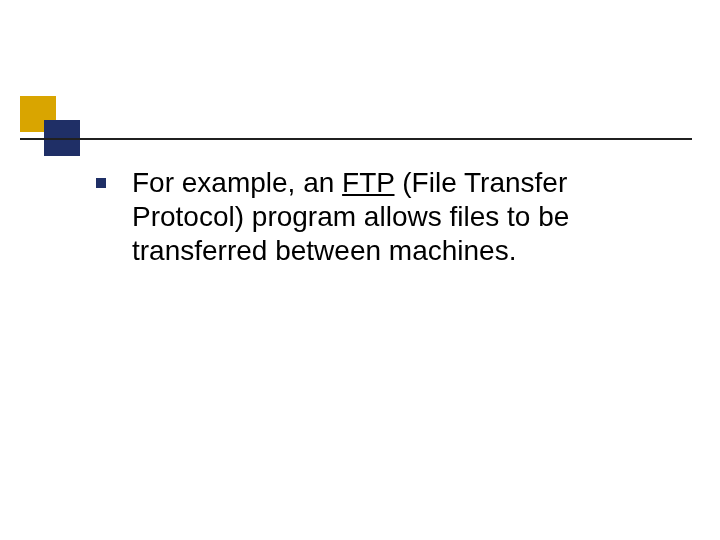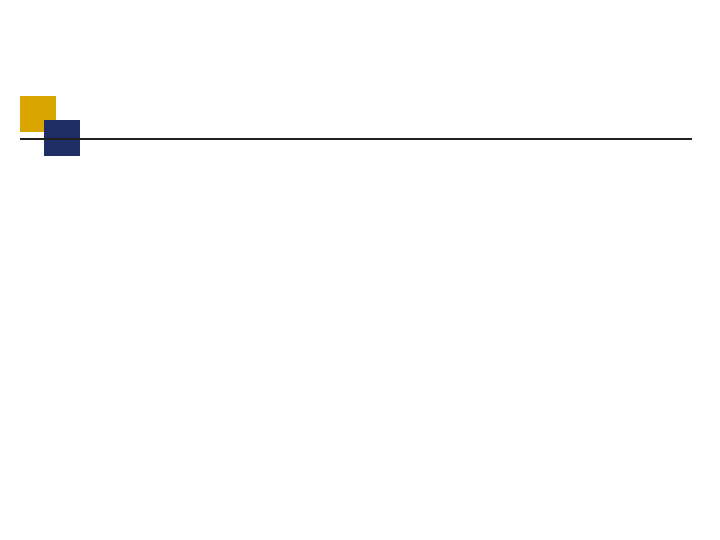--- a/index.html
+++ b/index.html
@@ -68,14 +68,20 @@
 </style>
 </head>
 <body>
 
 <div class="slide">
 
   <div class="accent-gold"></div>
   <div class="accent-navy"></div>
   <div class="rule"></div>
 
+  <div class="content">
+    <div class="bullet-row">
+      <span class="bullet"></span>
+      <span>For example, an </span><span class="ftp">FTP</span><span> (File Transfer Protocol) program allows files to be transferred between machines.</span>
+    </div>
+  </div>
 
 </div>
 
 </body></html>

